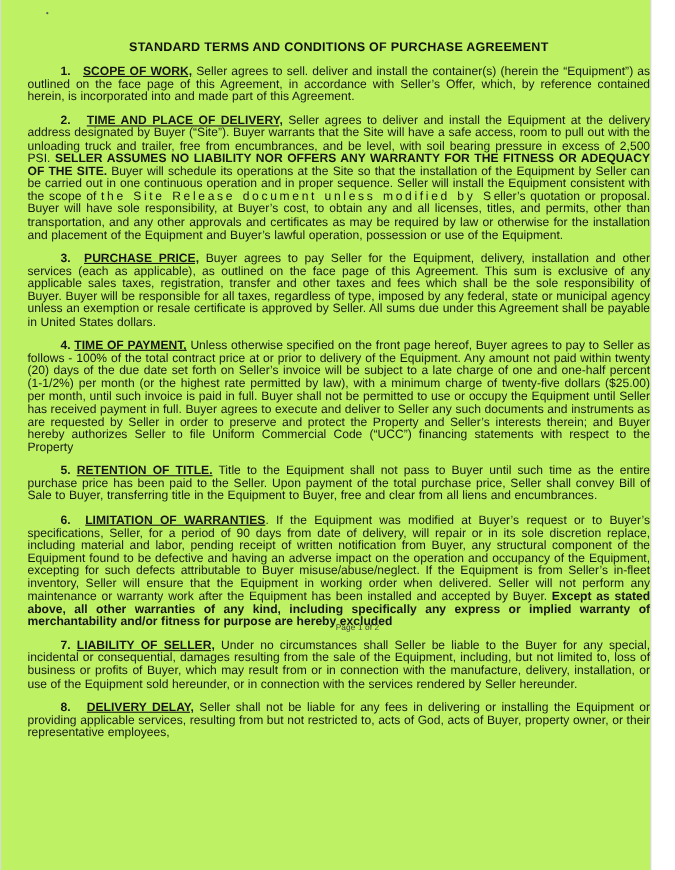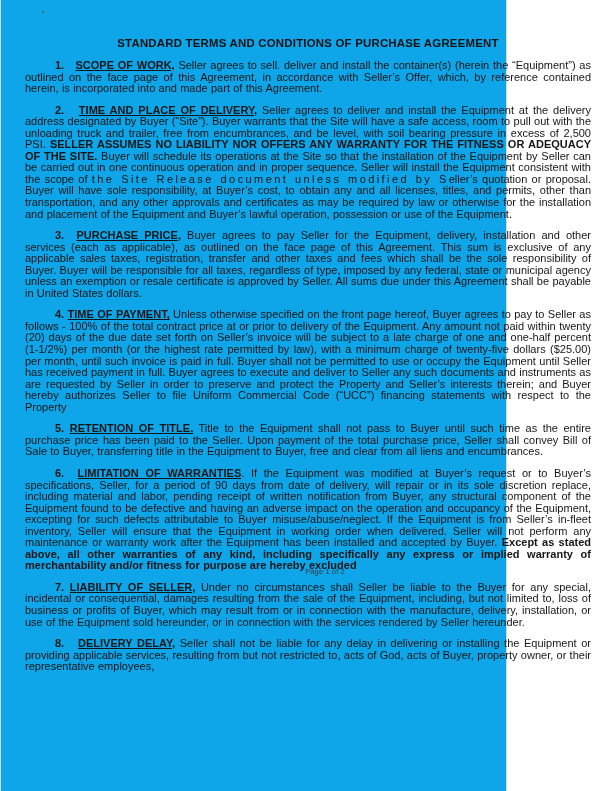--- a/index.html
+++ b/index.html
@@ -10,23 +10,23 @@
   }
   body {
     width: 614px;
     height: 791px;
     overflow: hidden;
     font-family: "Liberation Sans", sans-serif;
     color: #000000;
   }
   .page {
     position: relative;
-    width: 507px;
+    width: 592px;
     height: 791px;
-    background: #0ea5e9;
+    background: #bef264;
     box-sizing: border-box;
     border-left: 1px solid #d9d9dd;
     border-right: 1px solid #d9d9dd;
   }
   .scan-speck {
     position: absolute;
     left: 41px;
     top: 11px;
     width: 2px;
     height: 2px;
@@ -105,21 +105,21 @@
     <p class="clause"><span class="clause-num">3.</span>&nbsp;&nbsp;<span class="clause-head">PURCHASE PRICE,</span><span> Buyer agrees to pay Seller for the Equipment, delivery, installation and other services (each as applicable), as outlined on the face page of this Agreement.  This sum is exclusive of any applicable sales taxes, registration, transfer and other taxes and fees which shall be the sole responsibility of Buyer.  Buyer will be responsible for all taxes, regardless  of type, imposed by any federal, state or municipal agency unless an exemption or resale certificate is approved by Seller. All sums  due under this Agreement shall be payable in United States dollars.</span></p>
 
     <p class="clause"><span class="clause-num">4.</span>&nbsp;<span class="clause-head">TIME OF PAYMENT,</span><span> Unless otherwise specified on the front page hereof, Buyer agrees to pay to Seller as follows - 100% of the total contract price at or prior to delivery of the Equipment. Any amount not paid within twenty (20)  days of the due date set forth on Seller’s invoice will be subject to a late charge of one and one-half percent (1-1/2%) per month (or  the highest rate permitted by law), with a minimum charge of twenty-five dollars ($25.00) per month, until such invoice is paid in full. Buyer  shall not be permitted to use or occupy the Equipment until Seller has received payment in full. Buyer agrees to execute and deliver to Seller any such documents and instruments as are requested by Seller in order to preserve and protect the Property and Seller’s interests therein; and Buyer hereby authorizes Seller to file Uniform Commercial Code (“UCC”) financing statements with respect to the Property</span></p>
 
     <p class="clause"><span class="clause-num">5.</span>&nbsp;<span class="clause-head">RETENTION OF TITLE.</span><span>  Title to the Equipment shall not pass to Buyer until such time as the entire purchase price has been paid to the Seller.  Upon payment of the total purchase price, Seller shall convey Bill of Sale to Buyer,   transferring title in the Equipment to Buyer, free and clear from all liens and encumbrances.</span></p>
 
     <p class="clause"><span class="clause-num">6.</span>&nbsp;&nbsp;<span class="clause-head">LIMITATION OF WARRANTIES</span><span>.  If the Equipment was modified at Buyer’s request or to Buyer’s specifications,   Seller, for a period of 90 days from date of delivery, will repair or in its sole discretion replace, including material and labor, pending   receipt of written notification from Buyer, any structural component of the Equipment found to be defective and having an adverse impact on the operation and occupancy of the Equipment, excepting for such defects attributable to Buyer misuse/abuse/neglect.  If   the Equipment is from Seller’s in-fleet inventory, Seller will ensure that the Equipment in working order when delivered. Seller will not perform any maintenance or warranty work after the Equipment has been installed and accepted by Buyer. </span><span class="b">Except as stated above, all other warranties of any kind, including specifically any express or implied warranty of merchantability and/or fitness for purpose are hereby excluded</span></p>
 
     <p class="clause"><span class="clause-num">7.</span>&nbsp;<span class="clause-head">LIABILITY OF SELLER,</span><span>  Under no circumstances shall Seller  be liable to the Buyer for any special, incidental or consequential, damages resulting from the sale of the Equipment, including, but not limited to, loss of business or profits of Buyer, which may result from or in connection with the manufacture, delivery, installation, or use of the Equipment sold hereunder, or in connection with the services rendered by Seller hereunder.</span></p>
 
-    <p class="clause"><span class="clause-num">8.</span>&nbsp;&nbsp;&nbsp;<span class="clause-head">DELIVERY DELAY,</span><span>  Seller shall not be liable for any delay in delivering or installing the Equipment or providing applicable services, resulting from but not restricted to, acts of God, acts of Buyer, property owner, or their representative employees,</span></p>
+    <p class="clause"><span class="clause-num">8.</span>&nbsp;&nbsp;&nbsp;<span class="clause-head">DELIVERY DELAY,</span><span>  Seller shall not be liable for any fees in delivering or installing the Equipment or providing applicable services, resulting from but not restricted to, acts of God, acts of Buyer, property owner, or their representative employees,</span></p>
 
   </div>
 
   <div class="footer">
     <span class="footer-text">Page 1 of 2</span>
   </div>
 
 </div>
 
 </body></html>

